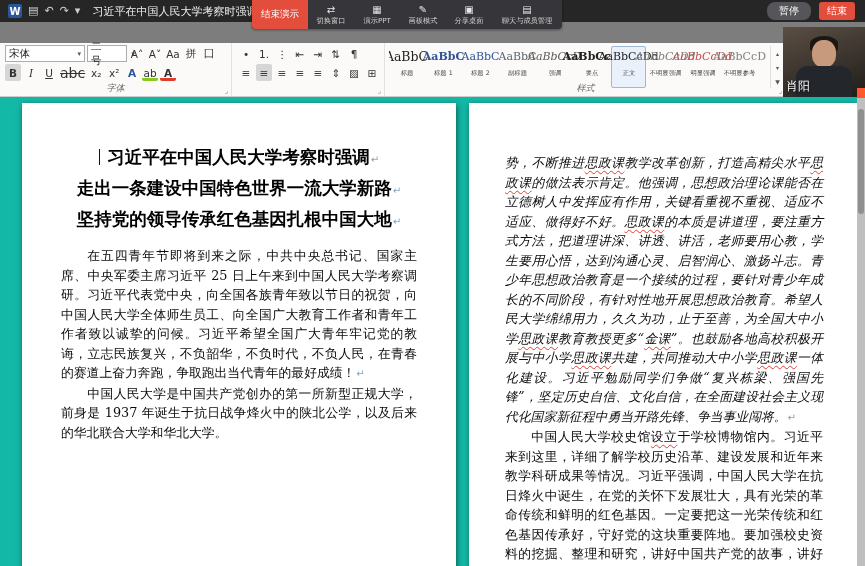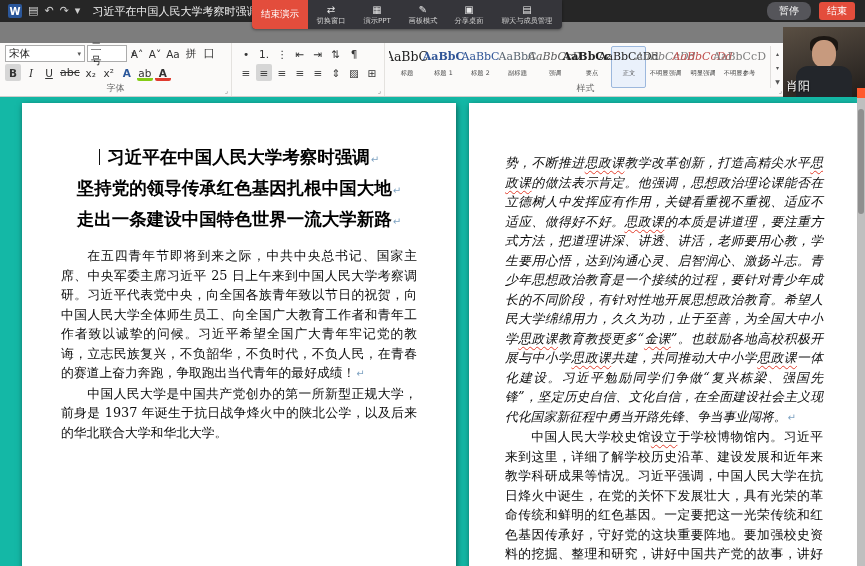--- a/index.html
+++ b/index.html
@@ -49,25 +49,25 @@
            border:1px solid #acacac; font-size:10.5px; height:17px; padding:0 3px; color:#222; }
   .combo i { font-style:normal; font-size:7px; color:#555; margin-left:2px; }
   .font-name { width:80px; }
   .font-size { width:40px;gap:28px; }
   .rbtn { min-width:16px; height:17px; display:flex; align-items:center; justify-content:center;
           font-size:10.5px; color:#333; border-radius:2px; padding:0 1px; white-space:nowrap; }
   .rbtn.active { background:#d6d6d6; }
   .bi-b { font-weight:bold; }
   .bi-i { font-style:italic; font-family:"DejaVu Serif",serif; }
   .bi-u { text-decoration:underline; }
-  .bi-strike { text-decoration:line-through; font-size:11px; }
+  .bi-strike { text-decoration:line-through; font-size:14px; }
   .fx { color:#2b579a; font-weight:bold; }
   .hl { border-bottom:3px solid #84cc16; height:14px; margin-top:3px; }
   .fc { border-bottom:3px solid #e03b2f; height:14px; margin-top:3px; font-weight:bold; }
-  .g-label { position:absolute; bottom:1px; left:0; right:0; text-align:center; font-size:9px; color:#6a6a6a; }
+  .g-label { position:absolute; bottom:1px; left:0; right:0; text-align:center; font-size:9px; color:#6a6a6a;font-style:italic; }
   .launcher { position:absolute; right:3px; bottom:1px; font-size:7px; color:#888; }
 
   
   .cards { position:absolute; left:3px; top:3px; right:18px; display:flex; gap:2px; overflow:hidden; }
   .style-card { width:35px; height:42px; border:1px solid transparent; border-radius:2px;
                 display:flex; flex-direction:column; align-items:center; padding-top:2px; flex:0 0 auto; }
   .style-card.sel { border-color:#9cb8dd; background:#eaf1fb; }
   .sc-sample { font-size:11px; line-height:16px; font-family:"DejaVu Serif","Liberation Serif",serif; color:#222; white-space:nowrap; }
   .sc-name { font-size:7px; color:#444; margin-top:3px; white-space:nowrap; transform:scale(.9); }
   .s-title .sc-sample { font-size:12.5px; }
@@ -307,25 +307,25 @@
 
   <div class="docarea">
     <div class="page page1">
       <div class="doc-title">
 
           <div class="tl"><span class="caret"></span>
             <span>习近平在中国人民大学考察时强调</span><span class="ret">↵</span>
           </div>
 
           <div class="tl">
+            <span>走出一条建设中国特色世界一流大学新路</span><span class="ret">↵</span>
+          </div>
+
+          <div class="tl">
             <span>坚持党的领导传承红色基因扎根中国大地</span><span class="ret">↵</span>
-          </div>
-
-          <div class="tl">
-            <span>走出一条建设中国特色世界一流大学新路</span><span class="ret">↵</span>
           </div>
         </div>
       <div class="body-text">
           <p class="para">在五四青年节即将到来之际，中共中央总书记、国家主席、中央军委主席习近平 25 日上午来到中国人民大学考察调研。习近平代表党中央，向全国各族青年致以节日的祝贺，向中国人民大学全体师生员工、向全国广大教育工作者和青年工作者致以诚挚的问候。习近平希望全国广大青年牢记党的教诲，立志民族复兴，不负韶华，不负时代，不负人民，在青春的赛道上奋力奔跑，争取跑出当代青年的最好成绩！<span class="ret">↵</span></p>
           <p class="para">中国人民大学是中国共产党创办的第一所新型正规大学，前身是 1937 年诞生于抗日战争烽火中的陕北公学，以及后来的华北联合大学和华北大学。</p>
         </div>
     </div>
     <div class="page page2">
       <div class="body-text">
           <p class="para noindent">势，不断推进<span class="sp">思政课</span>教学改革创新，打造高精尖水平<span class="sp">思政课</span>的做法表示肯定。他强调，思想政治理论课能否在立德树人中发挥应有作用，关键看重视不重视、适应不适应、做得好不好。<span class="sp">思政课</span>的本质是讲道理，要注重方式方法，把道理讲深、讲透、讲活，老师要用心教，学生要用心悟，达到沟通心灵、启智润心、激扬斗志。青少年思想政治教育是一个接续的过程，要针对青少年成长的不同阶段，有针对性地开展思想政治教育。希望人民大学绵绵用力，久久为功，止于至善，为全国大中小学<span class="sp">思政课</span>教育教授更多“<span class="sp">金课</span>”。也鼓励各地高校积极开展与中小学<span class="sp">思政课</span>共建，共同推动大中小学<span class="sp">思政课</span>一体化建设。习近平勉励同学们争做“复兴栋梁、强国先锋”，坚定历史自信、文化自信，在全面建设社会主义现代化国家新征程中勇当开路先锋、争当事业闯将。<span class="ret">↵</span></p>

